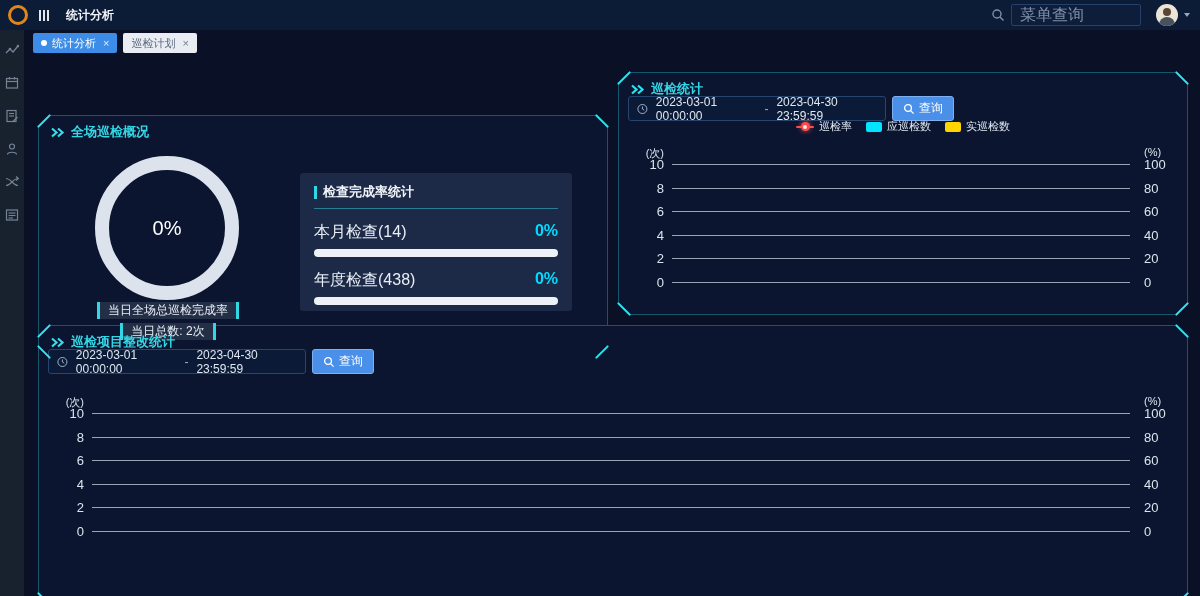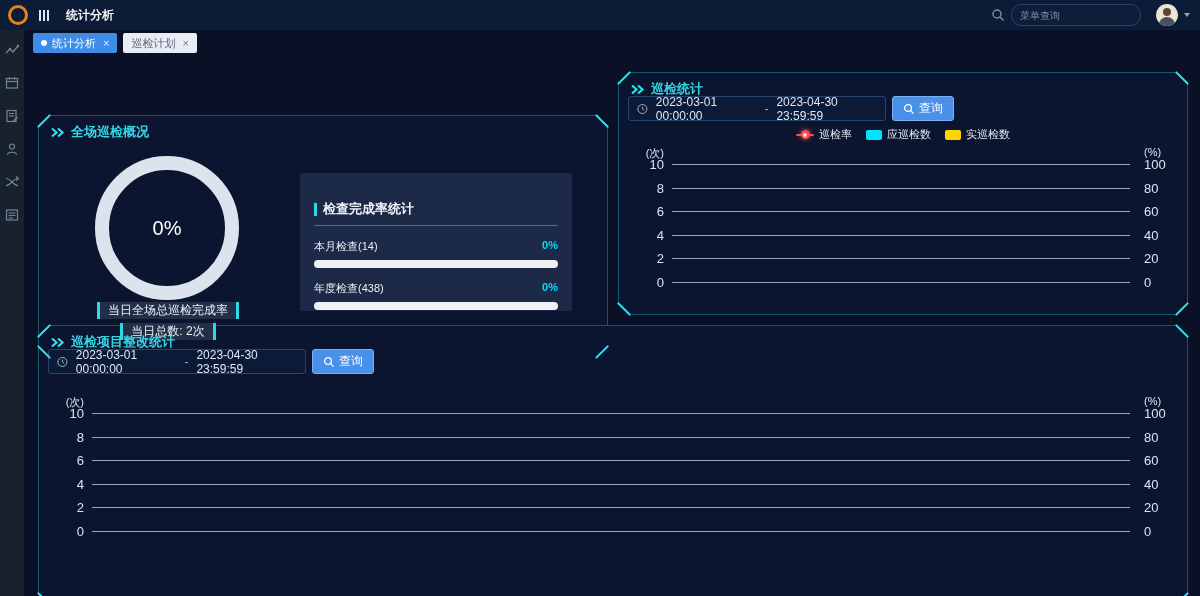--- a/index.html
+++ b/index.html
@@ -6,21 +6,21 @@
   body{width:1200px;height:596px;background:#0a1126;font-family:"Liberation Sans","DejaVu Sans",sans-serif;position:relative;overflow:hidden;color:#e6edf5;}
 
   
   header{position:absolute;top:0;left:0;right:0;height:30px;background:#0c1b36;display:flex;align-items:center;z-index:6;}
   .logo{margin-left:8px;display:flex;align-items:center;}
   .logo-ring{width:14px;height:14px;border:3px solid #e2861c;border-radius:50%;display:block;}
   .collapse{display:flex;gap:2px;margin-left:11px;cursor:pointer;}
   .collapse i{width:2px;height:11px;background:#dfe6ee;display:block;}
   .breadcrumb{margin-left:17px;font-size:12px;font-weight:bold;color:#f0f4f9;}
   .header-right{margin-left:auto;display:flex;align-items:center;margin-right:10px;}
-  .menu-search{width:112px;height:20px;background:#0d1d3a;border:1px solid #24406b;color:#cfd9e6;font-size:10px;padding:0 8px;outline:none;border-radius:10px;margin-left:6px;}
+  .menu-search{width:112px;height:20px;background:#0d1d3a;border:1px solid #24406b;color:#cfd9e6;font-size:16px;padding:0 8px;outline:none;border-radius:2px;margin-left:6px;}
   .menu-search::placeholder{color:#7e90ab;}
   .sys-select{width:142px;height:21px;background:#0e1f3e;border:1px solid #2c4f86;border-radius:2px;display:flex;align-items:center;justify-content:space-between;padding:0 8px;margin-left:14px;font-size:12px;color:#eef3f9;cursor:pointer;}
   .avatar{width:22px;height:22px;border-radius:50%;background:#ece4d4;margin-left:15px;position:relative;overflow:hidden;cursor:pointer;}
   .avatar .head{position:absolute;left:7px;top:4px;width:8px;height:8px;border-radius:50%;background:#5d4534;}
   .avatar .body{position:absolute;left:3px;top:13px;width:16px;height:10px;border-radius:8px 8px 0 0;background:#47525e;}
   .caret{width:0;height:0;border-left:3px solid transparent;border-right:3px solid transparent;border-top:4px solid #9aa7b8;margin-left:6px;cursor:pointer;}
 
   
   .sidebar{position:absolute;top:30px;left:0;width:24px;bottom:0;background:#18212e;display:flex;flex-direction:column;align-items:center;padding-top:13px;gap:19px;z-index:5;}
   .side-icon{width:14px;height:14px;opacity:.85;cursor:pointer;}
@@ -45,34 +45,34 @@
   .p-title{position:absolute;left:12px;top:8px;display:flex;align-items:center;gap:6px;font-size:13px;font-weight:bold;color:#34d7e5;z-index:3;}
   #p1{left:14px;top:16px;width:570px;height:243px;margin-top:43px;}
   #p2{left:594px;top:16px;width:570px;height:243px;}
   #p3{left:14px;top:269px;width:1150px;height:280px;}
 
   
   .donut{position:absolute;left:57px;top:41px;width:116px;height:116px;border:14px solid #dce3ed;border-radius:50%;display:flex;align-items:center;justify-content:center;}
   .donut span{font-size:20px;color:#fff;}
   .captions{position:absolute;left:0;top:187px;width:260px;display:flex;flex-direction:column;align-items:center;gap:4px;z-index:3;}
   .chip{background:#232f47;border-left:3px solid #2fd8e4;border-right:3px solid #2fd8e4;padding:0 8px;font-size:12px;line-height:17px;color:#eaf0f7;}
-  .comp-card{position:absolute;left:262px;top:58px;width:272px;height:138px;background:#1c2a47;border-radius:3px;padding:27px 14px;box-sizing:border-box;z-index:3;}
+  .comp-card{position:absolute;left:262px;top:58px;width:272px;height:138px;background:#1c2a47;border-radius:3px;padding:10px 14px;box-sizing:border-box;z-index:3;}
   .card-title{display:flex;align-items:center;gap:6px;font-size:13px;font-weight:bold;color:#f0f5fa;padding-bottom:7px;border-bottom:1px solid #2a7d92;}
   .card-title i{width:3px;height:13px;background:#2fd8e4;display:block;}
   .prog-row{margin-top:13px;}
-  .prog-head{display:flex;justify-content:space-between;font-size:11px;color:#e8eef6;}
+  .prog-head{display:flex;justify-content:space-between;font-size:16px;color:#e8eef6;}
   .prog-val{color:#00dcff;font-weight:bold;}
   .prog-track{margin-top:6px;height:8px;background:#eef2f7;border-radius:4px;overflow:hidden;}
   .prog-fill{height:100%;background:#00dcff;border-radius:4px;width:0;}
 
   
   .date-box{position:absolute;left:10px;top:24px;width:258px;height:25px;background:#0b1a36;border:1px solid #27456f;border-radius:3px;display:flex;align-items:center;padding:0 8px;box-sizing:border-box;gap:8px;font-size:12px;color:#dfe7f1;cursor:pointer;z-index:3;}
   .date-sep{color:#9fb0c8;}
   .query-btn{position:absolute;left:274px;top:24px;width:62px;height:25px;background:#4a90e8;border:1px solid #7cb0f2;border-radius:3px;display:flex;align-items:center;justify-content:center;gap:4px;font-size:12px;color:#fff;cursor:pointer;box-sizing:border-box;z-index:3;}
-  .legend{position:absolute;left:0;right:0;top:55px;display:flex;justify-content:center;align-items:center;z-index:3;}
+  .legend{position:absolute;left:0;right:0;top:47px;display:flex;justify-content:center;align-items:center;z-index:3;}
   #p3 .legend{padding-left:84px;}
   .lg-item{display:inline-flex;align-items:center;gap:5px;margin:0 7px;cursor:pointer;}
   .lg-line{width:18px;height:2px;position:relative;border-radius:1px;display:inline-block;}
   .lg-dot{position:absolute;left:50%;top:50%;width:9px;height:9px;margin:-4.5px 0 0 -4.5px;border-radius:50%;box-shadow:0 0 5px rgba(255,90,90,.9);}
   .lg-dot::after{content:'';position:absolute;inset:2.5px;background:#ffe2e2;border-radius:50%;}
   .lg-sq{width:16px;height:10px;border-radius:2px;display:inline-block;}
   .lg-label{font-size:11px;color:#dfe7f0;}
   .chart{position:absolute;left:10px;right:10px;height:160px;}
   #p2 .chart{top:74px;}
   #p3 .chart{top:70px;}

